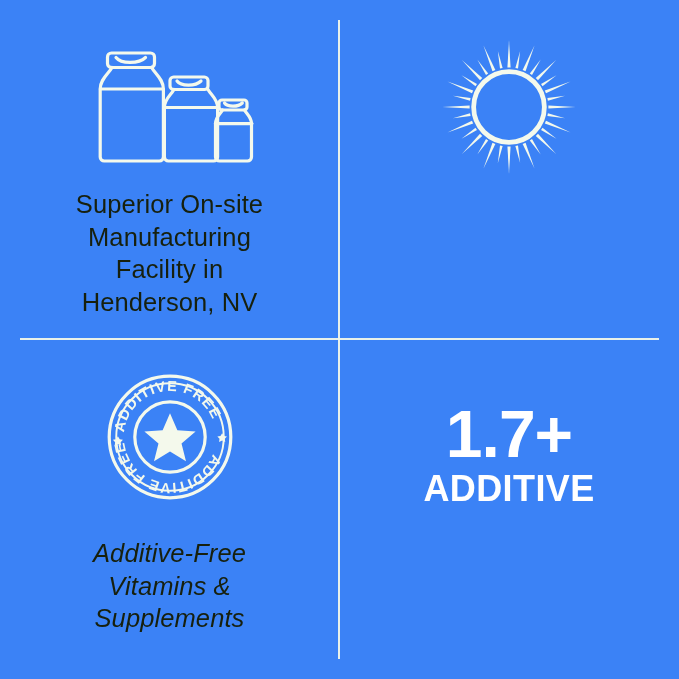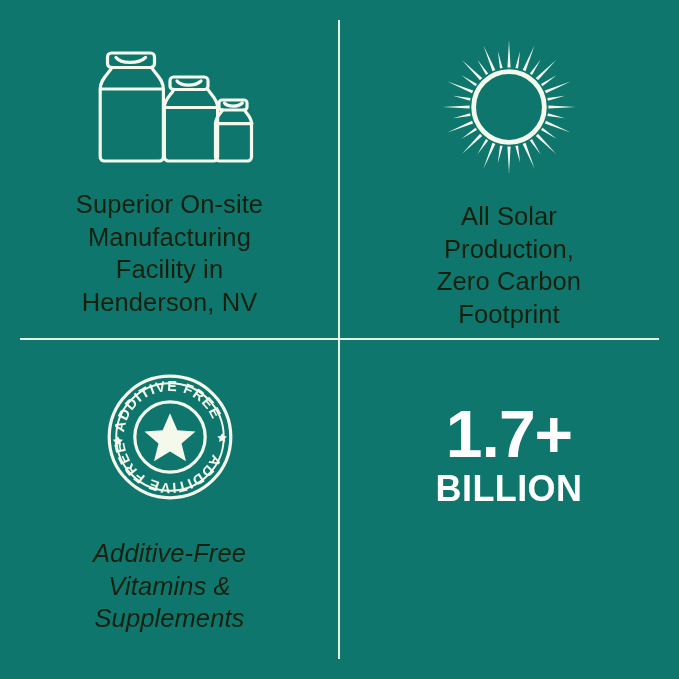--- a/index.html
+++ b/index.html
@@ -10,21 +10,21 @@
     width: 679px;
     height: 679px;
     background: #86c440;
     font-family: "Liberation Sans", sans-serif;
     overflow: hidden;
   }
   .board {
     position: relative;
     width: 679px;
     height: 679px;
-    background: #0f766e;
+    background: #3b82f6;
     box-sizing: border-box;
   }
   
   .divider-v {
     position: absolute;
     left: 338px;
     top: 20px;
     width: 2px;
     height: 639px;
     background: #f2f7e8;
@@ -179,24 +179,20 @@
               <polygon points="45.57,79.96 9.46,62.50 47.35,75.68" fill="#f4f9ec"></polygon>
               <polygon points="50.71,69.43 30.16,53.33 52.90,66.16" fill="#f4f9ec"></polygon>
               <polygon points="57.38,60.66 30.70,30.70 60.66,57.38" fill="#f4f9ec"></polygon>
               <polygon points="66.16,52.90 53.33,30.16 69.43,50.71" fill="#f4f9ec"></polygon>
               <polygon points="75.68,47.35 62.50,9.46 79.96,45.57" fill="#f4f9ec"></polygon>
               <polygon points="86.76,43.53 83.61,17.61 90.63,42.76" fill="#f4f9ec"></polygon>
             </g>
           <circle cx="100" cy="100" r="52" stroke="#f4f9ec" stroke-width="7" fill="none"></circle>
         </svg>
       </div>
-      <div class="caption cap-tr">All Solar
-Production,
-Zero Carbon
-Footprint</div>
     </div>
 
     <div class="cell cell-bl">
       <div class="icon-wrap icon-badge">
         <svg width="128" height="128" viewBox="0 0 200 200" fill="none">
           <defs>
             <path id="arcTop" d="M100,100 m-72,0 a72,72 0 0 1 144,0" transform="rotate(-8 100 100)"></path>
             <path id="arcBot" d="M100,100 m72,0 a72,72 0 0 1 -144,0" transform="rotate(8 100 100)"></path>
           </defs>
           <circle cx="100" cy="100" r="95" stroke="#f4f9ec" stroke-width="5" fill="none"></circle>
@@ -216,18 +212,18 @@
         </svg>
       </div>
       <div class="caption cap-bl">Additive-Free
 Vitamins &amp;
 Supplements</div>
     </div>
 
     <div class="cell cell-br">
       <div class="icon-wrap icon-stat">
         <div class="big-number">1.7+</div>
-        <div class="big-word">BILLION</div>
+        <div class="big-word">ADDITIVE</div>
       </div>
     </div>
 
   </div>
 </div>
 
 </body></html>

